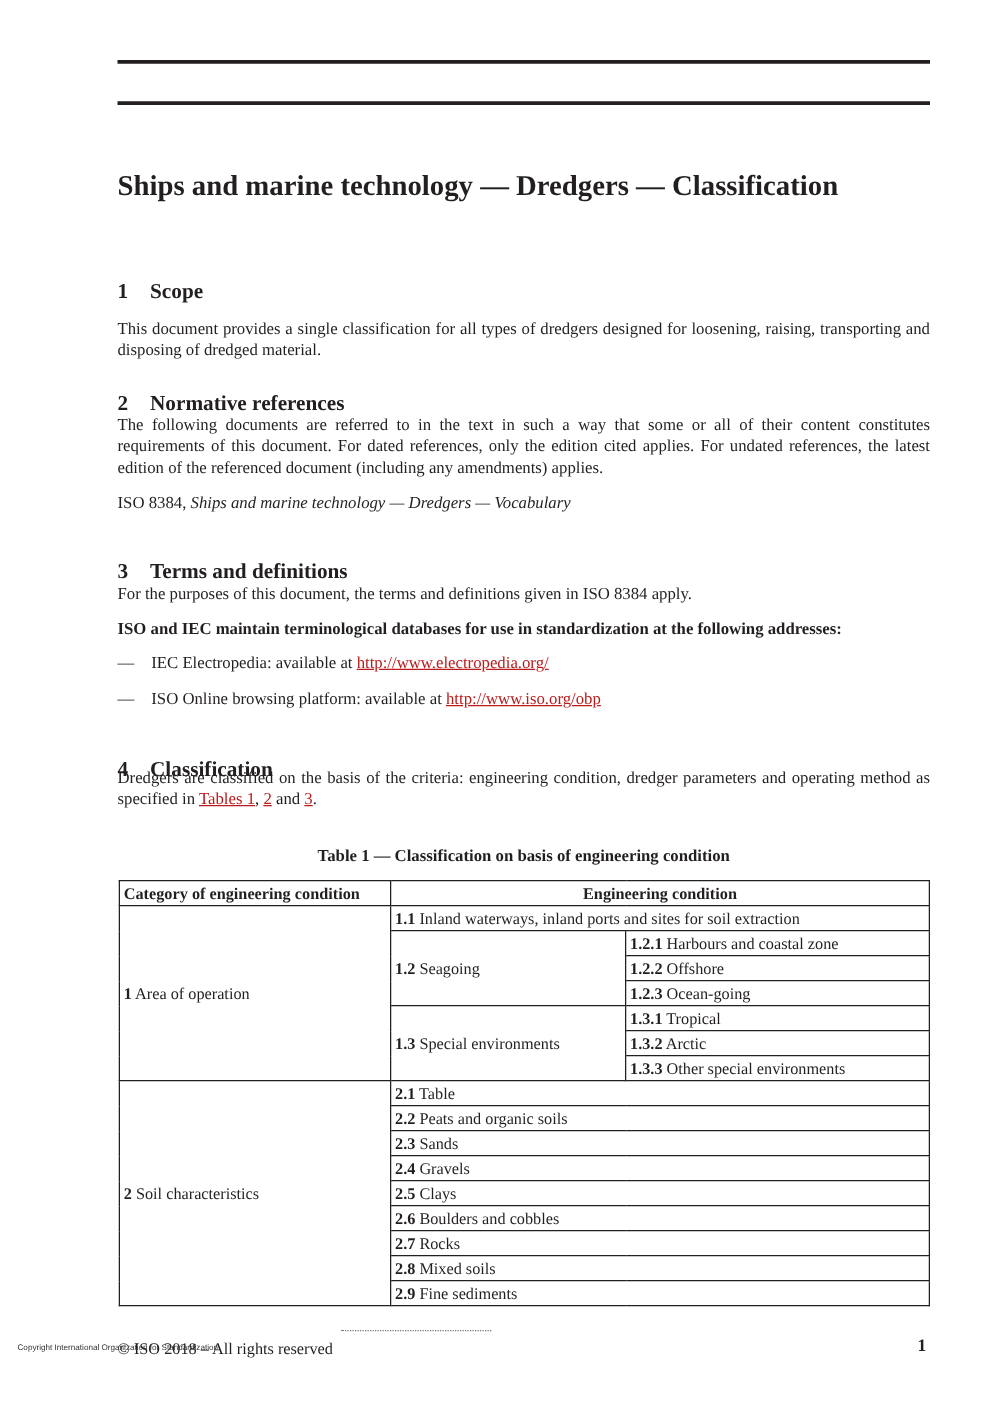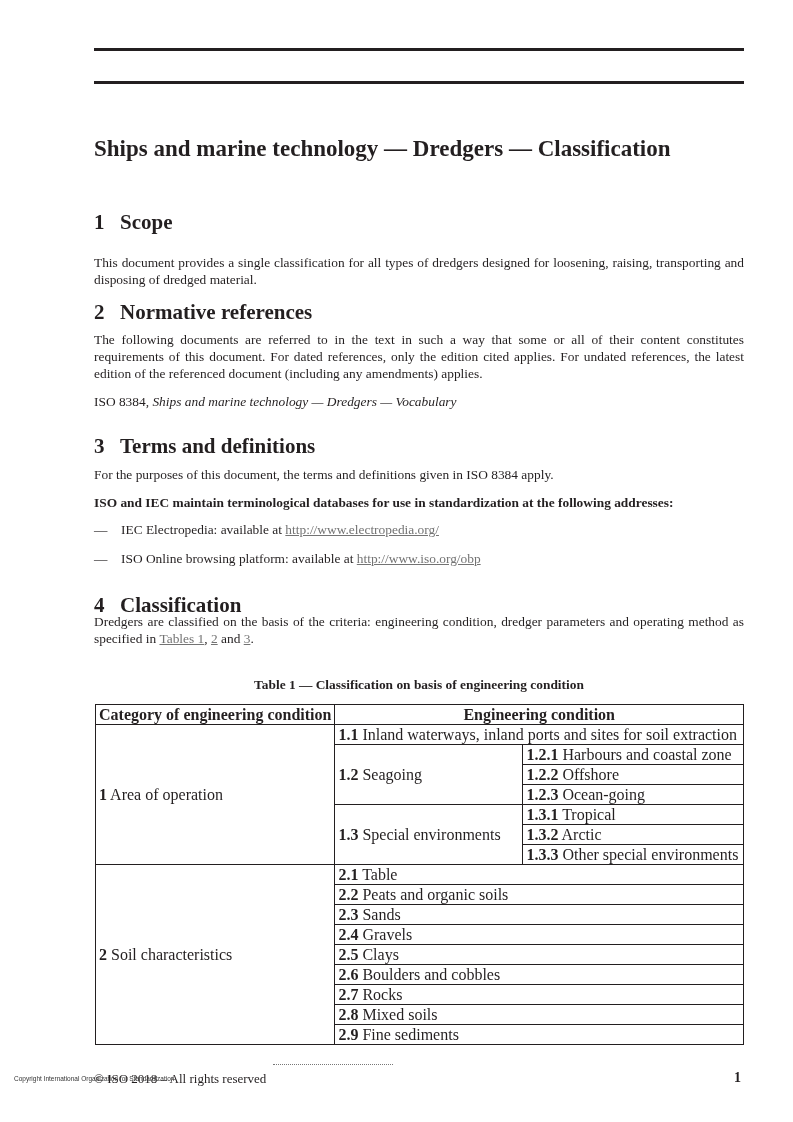--- a/index.html
+++ b/index.html
@@ -3,29 +3,29 @@
 <meta charset="utf-8">
 <style>
   html, body { margin: 0; padding: 0; background: #ffffff; }
   body { width: 793px; height: 1122px; position: relative; overflow: hidden; color: #231f20;
          font-family: "Liberation Serif", "DejaVu Serif", serif; }
   .page { position: absolute; left: 0; top: 0; width: 793px; height: 1122px; }
   .rule { position: absolute; left: 94px; width: 650px; height: 3px; background: #231f20; }
   .hdr { position: absolute; top: 56px; left: 94px; width: 650px; display: flex; justify-content: space-between;
          font-weight: bold; font-size: 14px; letter-spacing: 0px; }
   .title { position: absolute; left: 94px; top: 136px; font-size: 23px; font-weight: bold; white-space: nowrap; }
-  .h2 { position: absolute; left: 94px; font-size: 21px; font-weight: bold; white-space: nowrap; }
+  .h2 { position: absolute; left: 94px; font-size: 17px; font-weight: bold; white-space: nowrap; margin-top: 13px; }
   .h2 .num { display: inline-block; width: 26px; }
   .p { position: absolute; left: 94px; width: 650px; font-size: 13.4px; line-height: 17px; text-align: justify; }
   .p.nowrap { white-space: nowrap; }
   .li { position: absolute; left: 94px; font-size: 13.4px; white-space: nowrap; }
   .li .dash { display: inline-block; width: 27px; }
-  a.link { color: #737373; text-decoration: underline; font-family: Liberation Serif, serif; }
+  a.link { color: #b91c1c; text-decoration: underline; }
   .tcap { position: absolute; left: 94px; width: 650px; top: 677px; text-align: center; font-weight: bold; font-size: 13.4px; }
-  table.t1 { position: absolute; left: 95px; top: 704px; width: 649px; border-collapse: collapse; font-size: 16px; }
+  table.t1 { position: absolute; left: 95px; top: 704px; width: 649px; border-collapse: collapse; font-size: 13px; }
   table.t1 td, table.t1 th { border: 1px solid #231f20; padding: 0 3px; height: 19px; line-height: 19px; vertical-align: middle; white-space: nowrap; text-align: left; }
   table.t1 th { font-weight: bold; }
   table.t1 th.center { text-align: center; }
   table.t1 { border: 1.5px solid #231f20; }
   .c1 { width: 210px; }
   .c2 { width: 181px; }
   b.code { font-weight: bold; font-family: Liberation Serif, serif; }
   .footer { position: absolute; top: 1071px; left: 94px; font-size: 13px; white-space: nowrap; }
   .pagenum { position: absolute; top: 1070px; left: 734px; font-size: 14px; font-weight: bold; }
   .copyright { position: absolute; top: 1075px; left: 14px; font-family: "Liberation Sans", sans-serif; font-size: 6.5px; color: #333; white-space: nowrap; }

